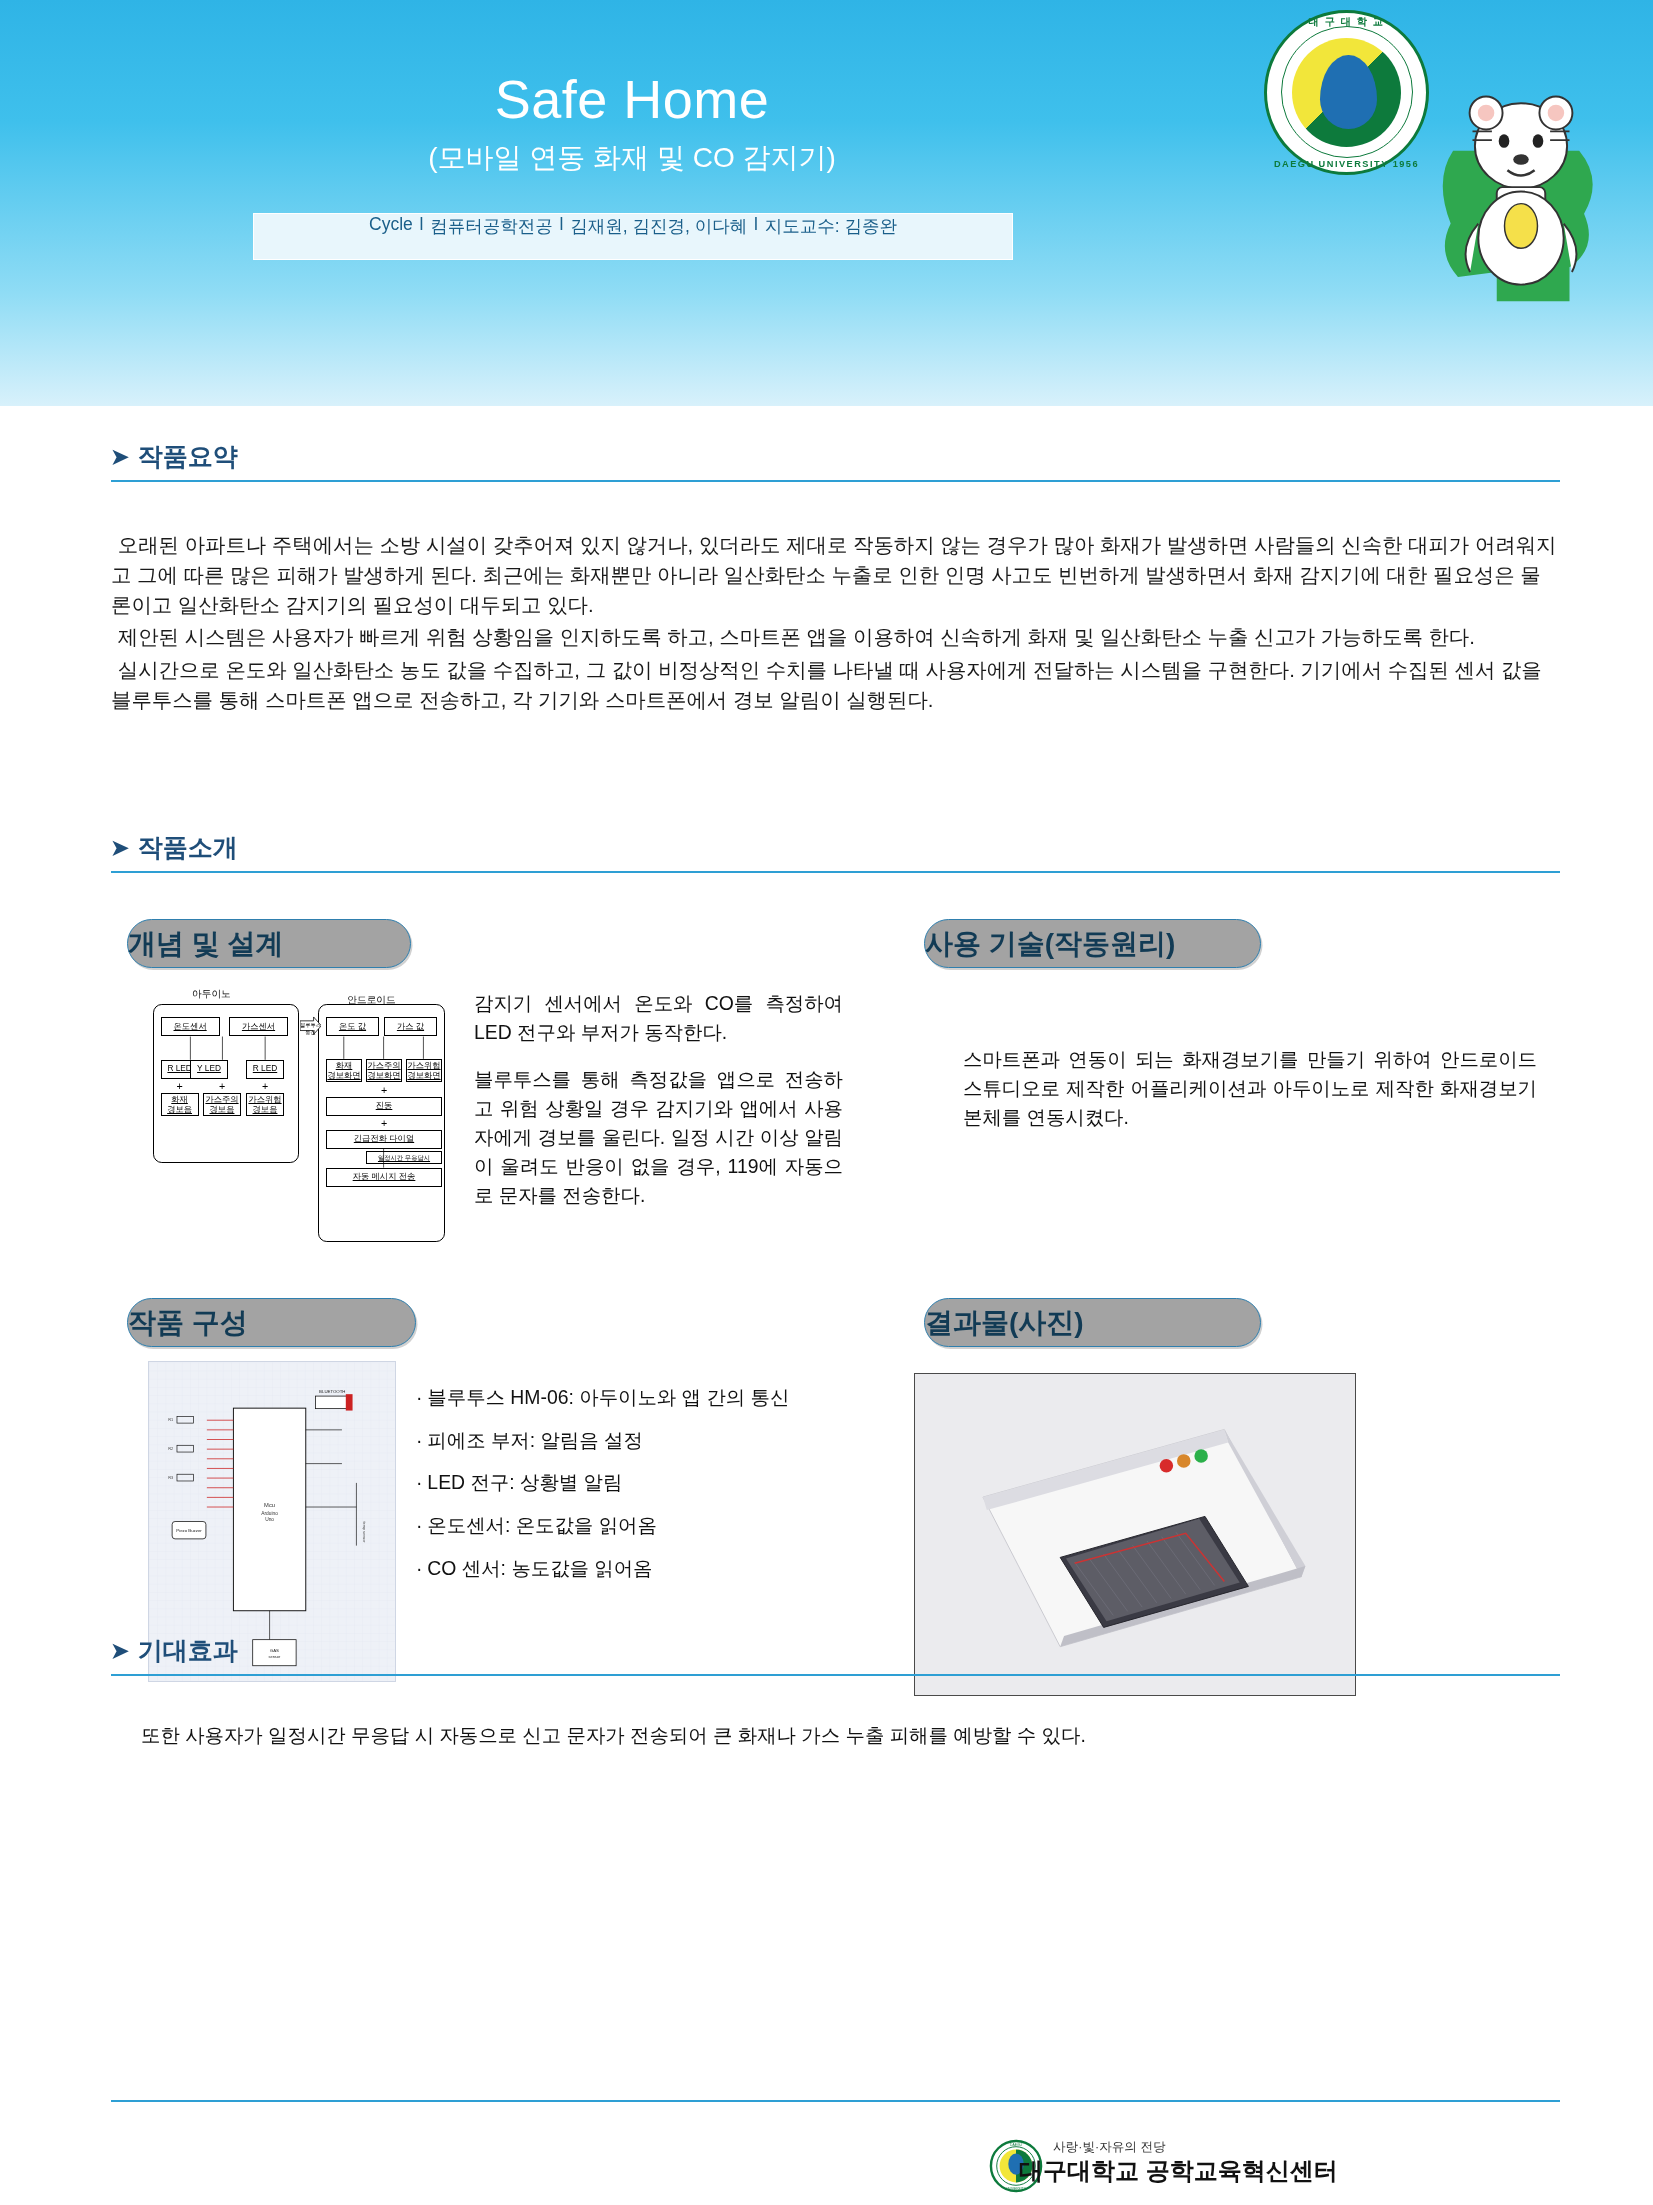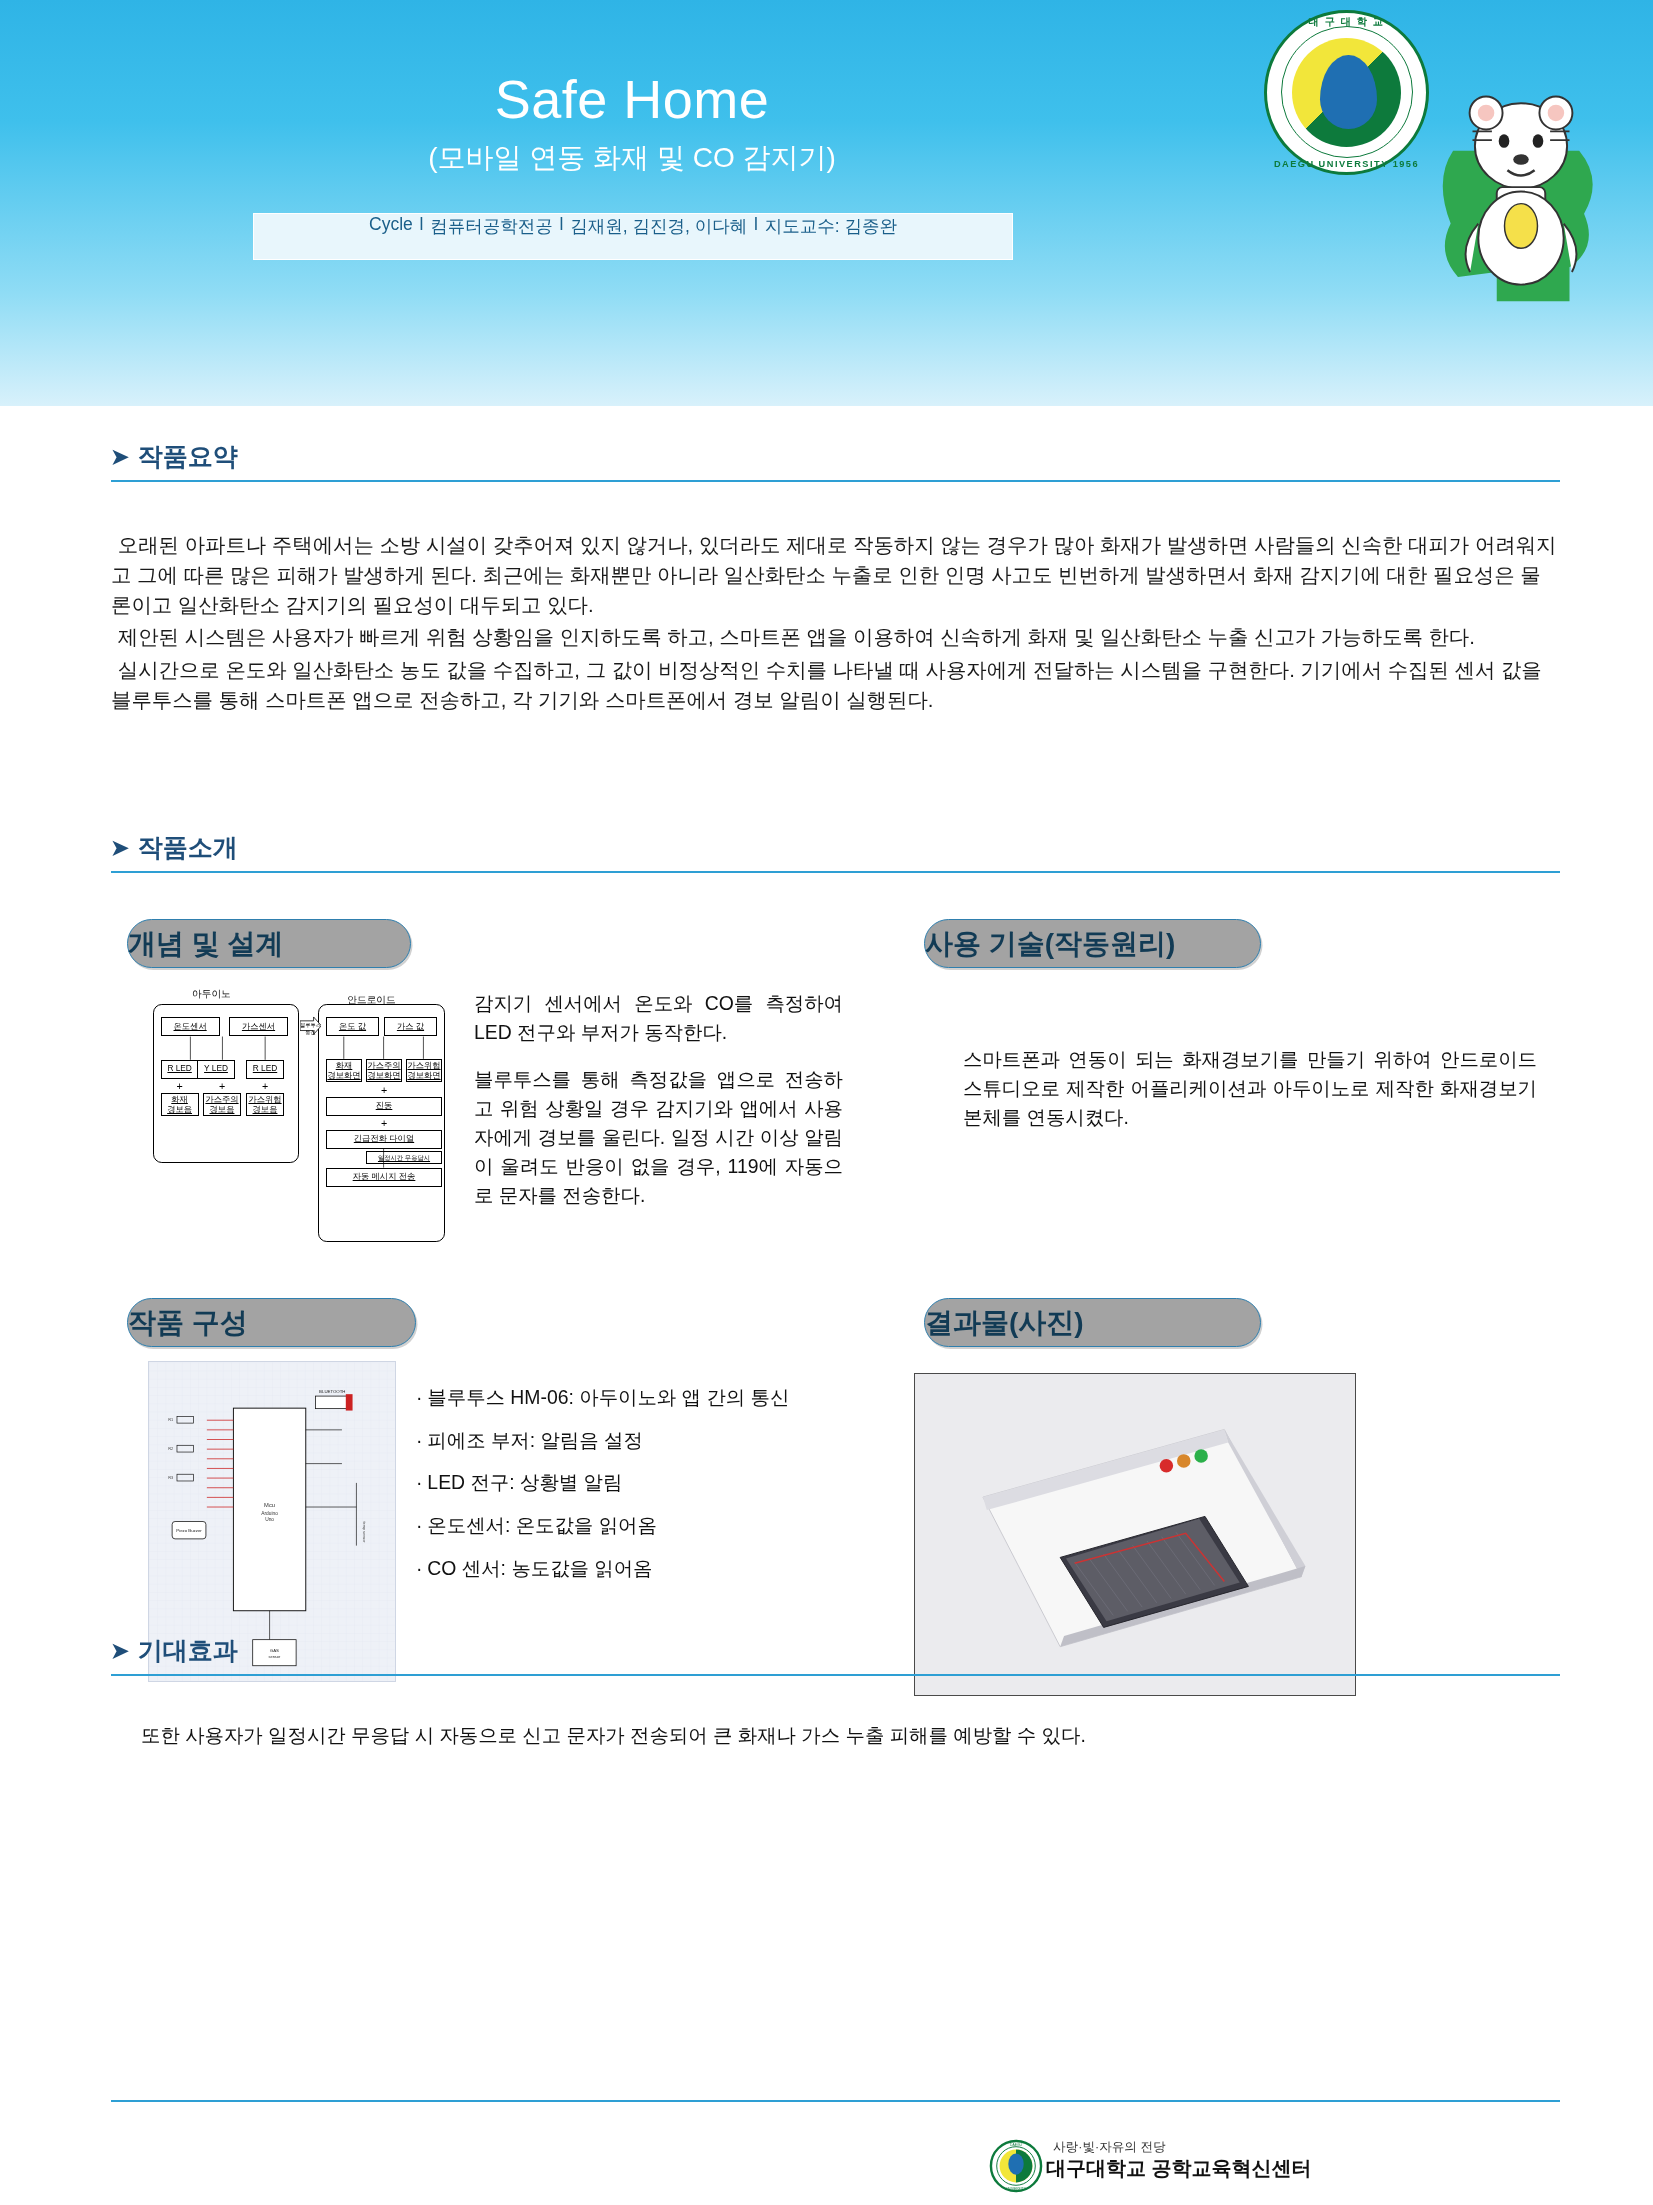--- a/index.html
+++ b/index.html
@@ -220,22 +220,22 @@
     background: #2e9fd4;
   }
   .footer-logo-text1 {
     position: absolute;
     left: 1053px; top: 2139px;
     font-size: 12.6px;
     color: #333;
   }
   .footer-logo-text2 {
     position: absolute;
-    left: 1046px; top: 2155px;
-    font-size: 20px;
+    left: 1019px; top: 2155px;
+    font-size: 24px;
     font-weight: bold;
     color: #111;
   }
   .footer-emblem {
     position: absolute;
     left: 989px; top: 2139px;
     width: 54px; height: 54px;
   }
 </style>
 </head>
@@ -321,21 +321,21 @@
   </svg>
   <div class="dg-label" style="left:149px; top:35px; width:27px; font-size:5.3px;">블루투스 통신</div>
 
   <div class="dg-box" style="left:12.6px; top:30px; width:59px; height:19.4px;">온도센서</div>
   <div class="dg-box" style="left:81px; top:30px; width:59px; height:19.4px;">가스센서</div>
 
   <div class="dg-box" style="left:178px; top:30px; width:53px; height:19.4px;">온도 값</div>
   <div class="dg-box" style="left:236px; top:30px; width:53px; height:19.4px;">가스 값</div>
 
   <div class="dg-box" style="left:12.6px; top:73px; width:38px; height:18.5px;">R LED</div>
-  <div class="dg-box" style="left:49px; top:73px; width:38px; height:18.5px;">Y LED</div>
+  <div class="dg-box" style="left:42px; top:73px; width:38px; height:18.5px;">Y LED</div>
   <div class="dg-box" style="left:98px; top:73px; width:38px; height:18.5px;">R LED</div>
 
   <div class="dg-plus" style="left:12.6px; top:93px; width:38px;">+</div>
   <div class="dg-plus" style="left:55px; top:93px; width:38px;">+</div>
   <div class="dg-plus" style="left:98px; top:93px; width:38px;">+</div>
 
   <div class="dg-box" style="left:12.6px; top:106px; width:38px; height:23px; white-space:pre-line;">화재
 경보음</div>
   <div class="dg-box" style="left:55px; top:106px; width:38px; height:23px; white-space:pre-line;">가스주의
 경보음</div>

